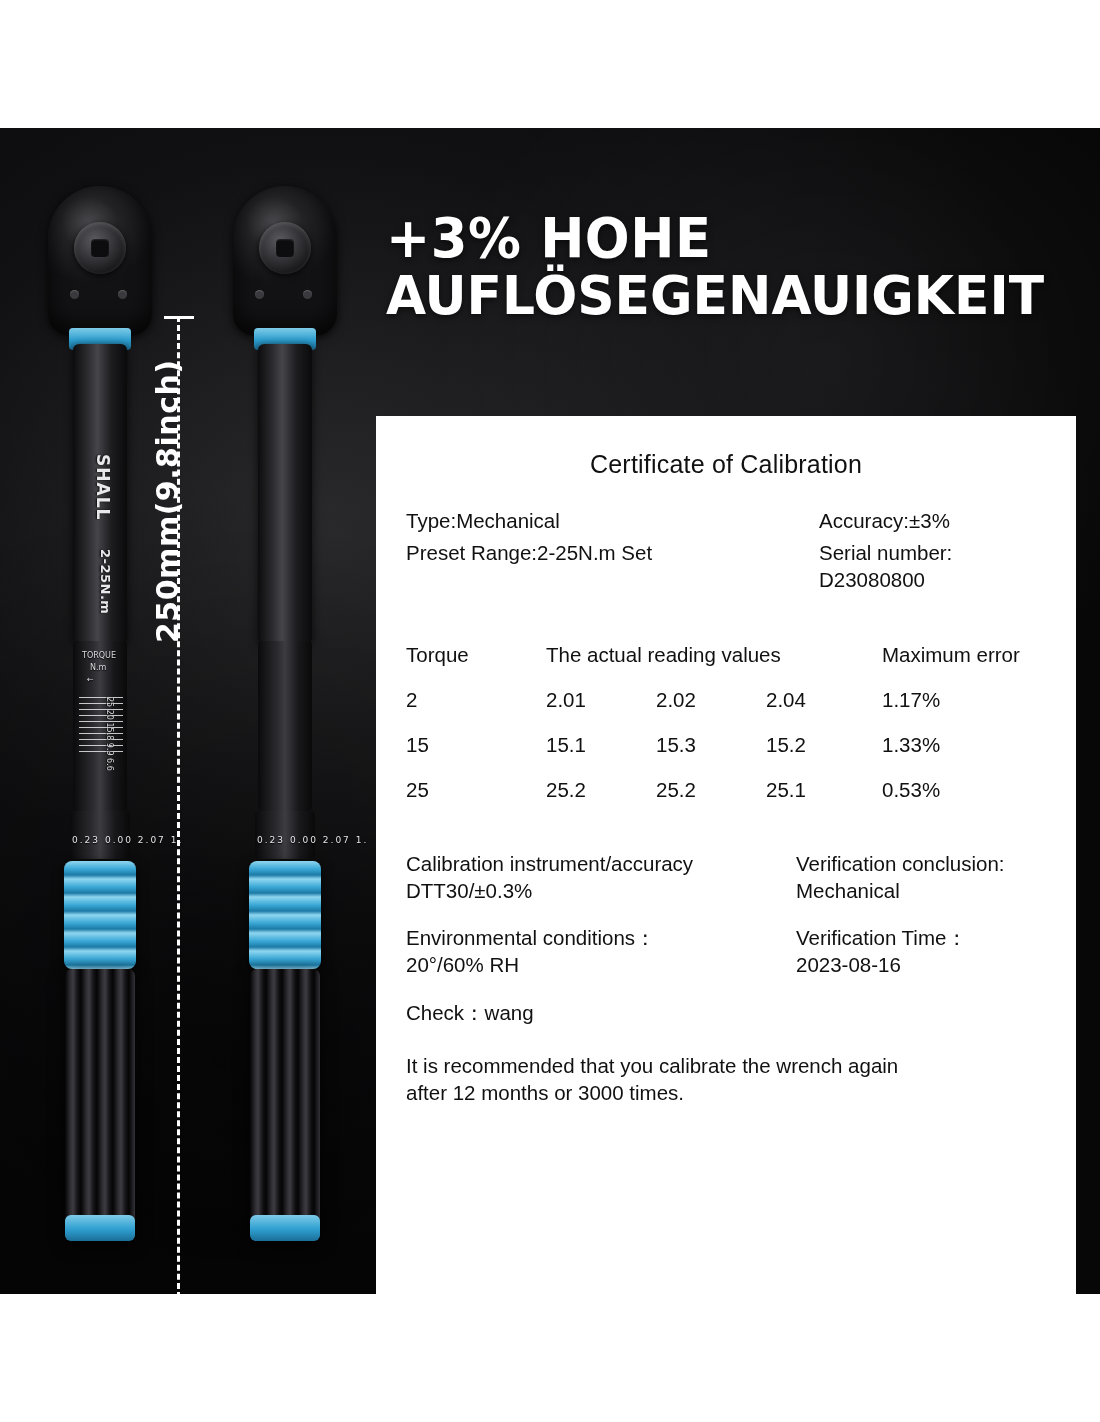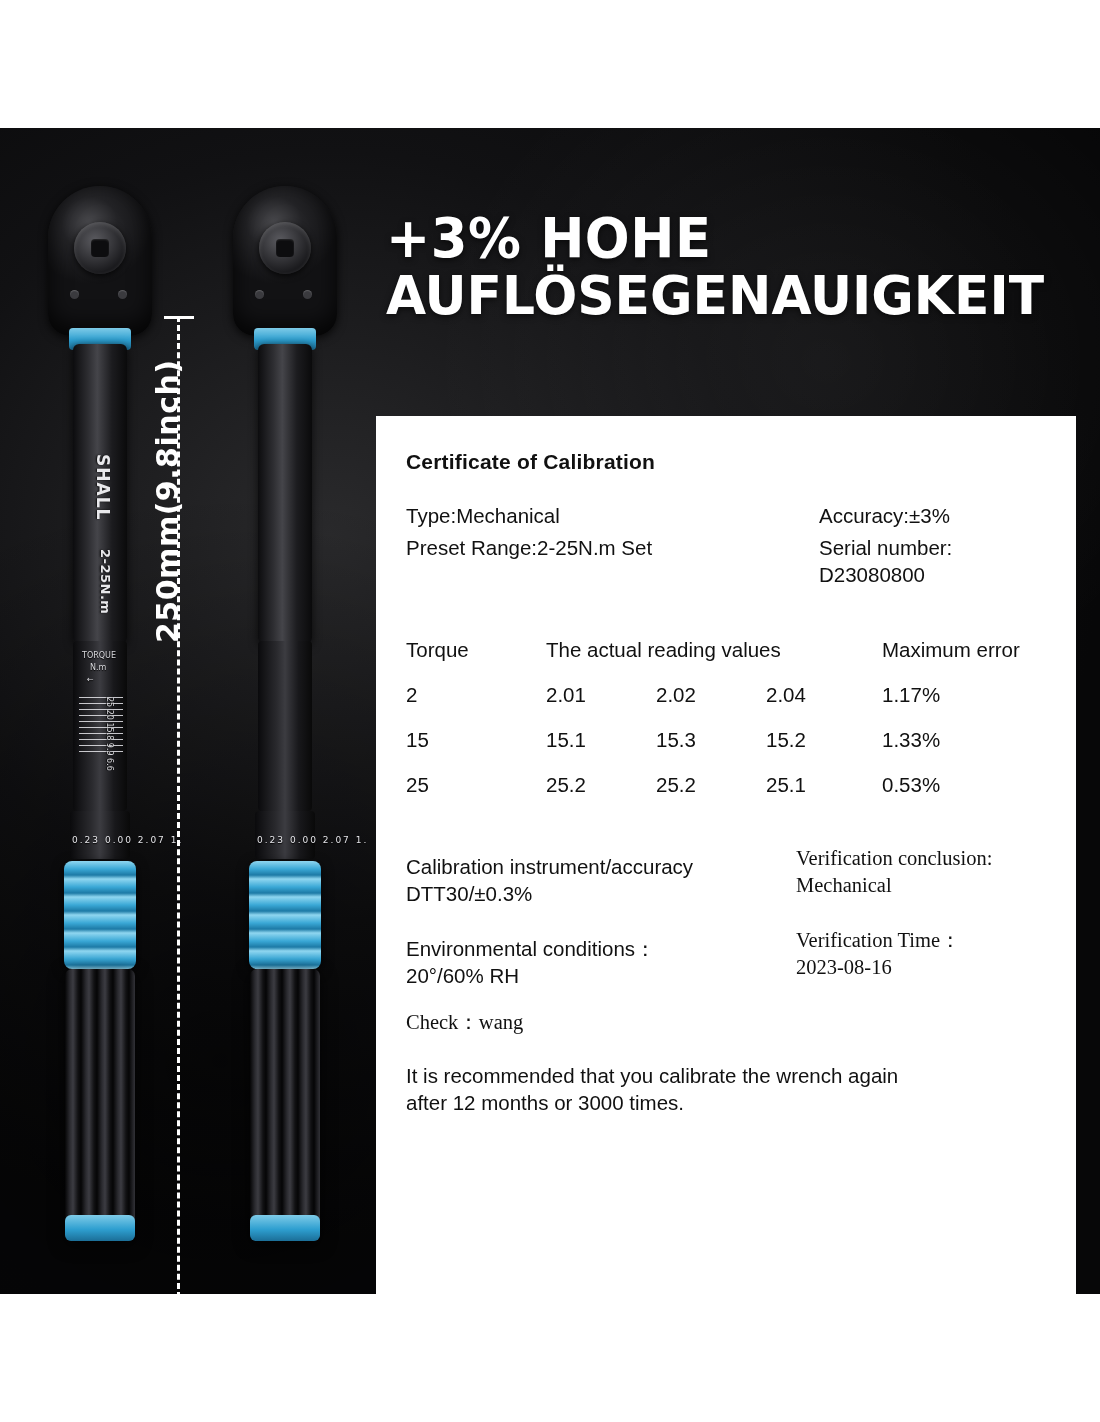--- a/index.html
+++ b/index.html
@@ -66,23 +66,23 @@
     width: 700px;
     height: 914px;
     background: #ffffff;
     z-index: 6;
     padding: 22px 30px 18px 30px;
     color: #111111;
     font-size: 20.5px;
     line-height: 1.32;
   }
   .cert-title {
-    text-align: left;
-    font-weight: bold;
-    font-size: 21px;
+    text-align: center;
+    font-weight: normal;
+    font-size: 25px;
     margin: 10px 0 26px 0;
     letter-spacing: 0.2px;
   }
   .kv {
     display: flex;
     width: 100%;
     margin-bottom: 5px;
   }
   .kv .k { width: 413px; }
   .kv .v { flex: 1; }
@@ -105,22 +105,22 @@
   table.readings td.c-r1 { width: 110px; }
   table.readings td.c-r2 { width: 110px; }
   table.readings td.c-r3 { width: 110px; }
   table.readings th.c-err, table.readings td.c-err { text-align: left; padding-left: 6px; }
 
   .two-col {
     display: flex;
     width: 100%;
     margin-bottom: 20px;
   }
-  .two-col .left { width: 390px; padding-right: 14px; margin-top: 8px; }
-  .two-col .right { flex: 1; font-family: Liberation Serif, serif; }
+  .two-col .left { width: 390px; padding-right: 14px; }
+  .two-col .right { flex: 1; }
   .note { margin-top: 26px; }
 
   
   .dimline {
     position: absolute;
     left: 177px;
     top: 188px;
     width: 2px;
     height: 1000px;
     z-index: 5;

